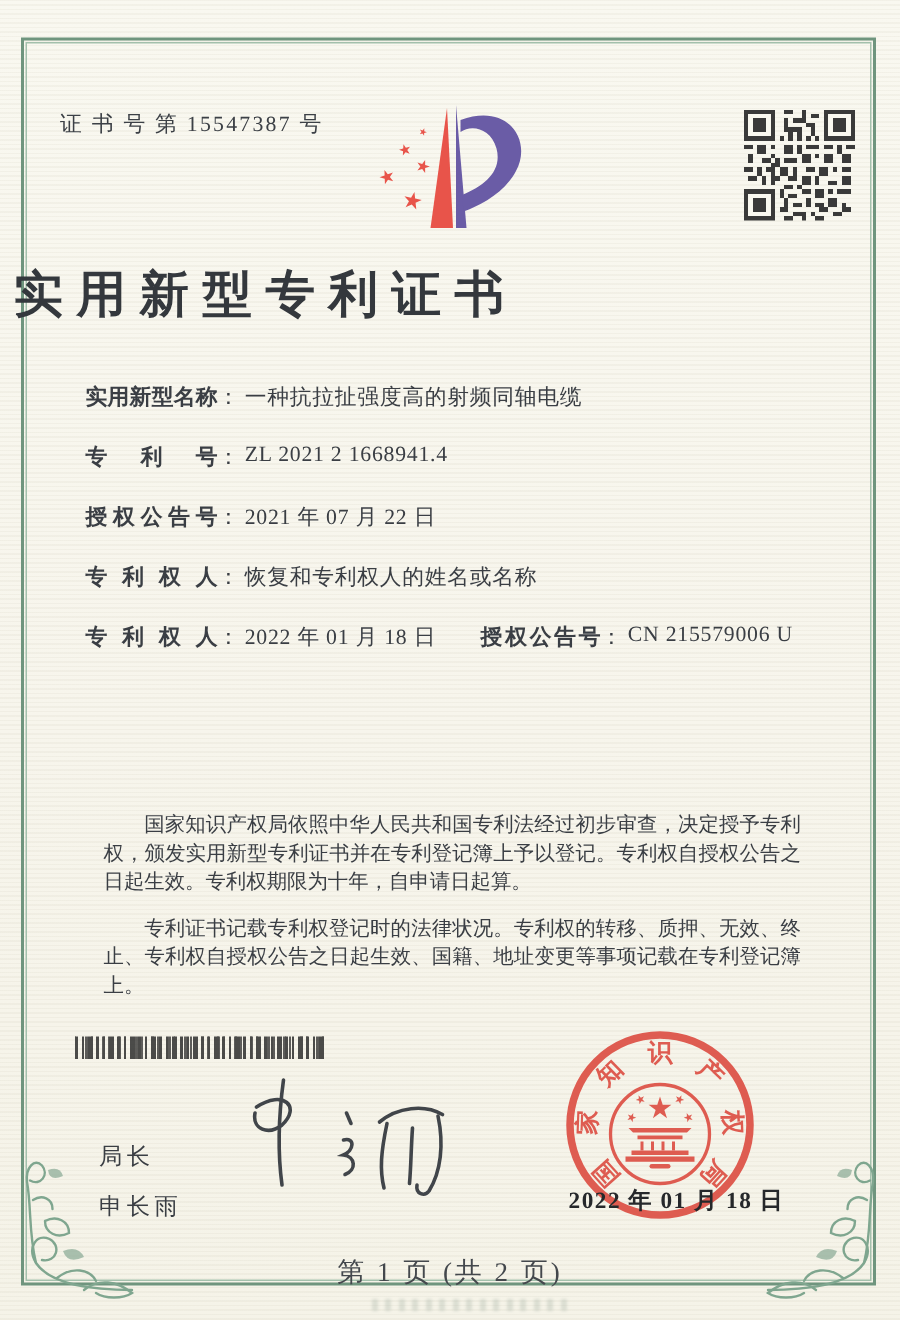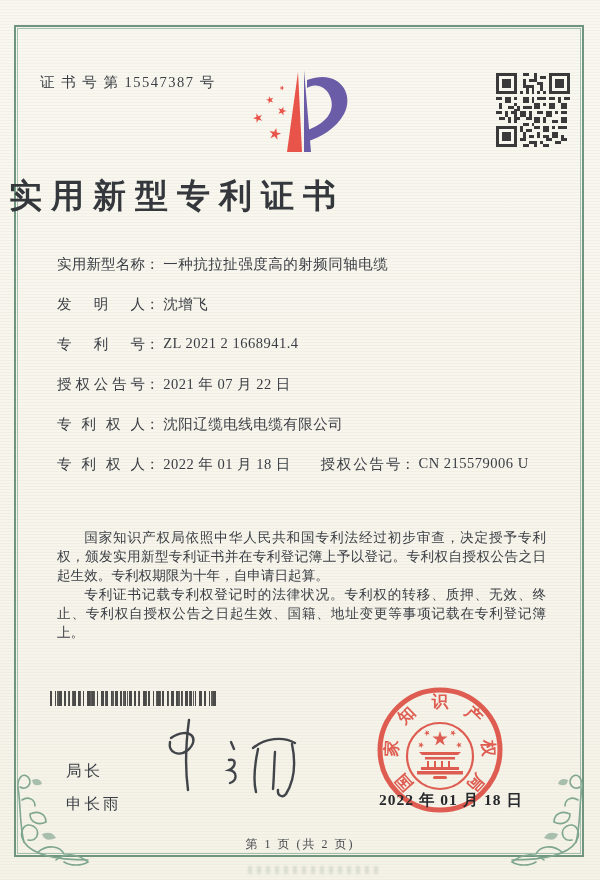--- a/index.html
+++ b/index.html
@@ -14,44 +14,44 @@
   .frame::after{content:"";position:absolute;inset:1px;border:1px solid #a3c0ac;}
   
   .certno{position:absolute;left:40px;top:73px;font-size:14.5px;letter-spacing:1.5px;color:#3c4046;}
   .logo{position:absolute;left:245px;top:66px;}
   .qr{position:absolute;left:496px;top:73px;}
   .title{position:absolute;left:0;right:0;top:174px;margin:0;text-align:left;
          font-size:33px;font-weight:600;letter-spacing:9px;text-indent:9px;color:#34383d;}
   
   .fields{position:absolute;left:57px;top:255px;width:500px;font-size:14.5px;color:#3a3e44;}
   .frow{height:40px;white-space:nowrap;}
-  .flabel{display:inline-block;width:88px;text-align:justify;text-align-last:justify;vertical-align:top;}
+  .flabel{display:inline-block;width:88px;text-align:justify;text-align-last:justify;vertical-align:top;font-weight:bold;}
   .flabel.narrow{width:80px;}
   .colon{display:inline-block;vertical-align:top;}
   .fvalue{display:inline-block;vertical-align:top;letter-spacing:.5px;}
   .grant-right{display:inline-block;margin-left:26px;}
   
   .paras{position:absolute;left:57px;top:528px;width:489px;font-size:13.6px;line-height:19px;
          color:#3a3e44;text-align:justify;}
-  .paras p{margin:0;text-indent:2em;}
+  .paras p{margin:12px;text-indent:2em;}
   
   .barcode{position:absolute;left:50px;top:691px;width:166px;height:15px;opacity:.85;
      background:
        repeating-linear-gradient(90deg,#2e2e2e 0 2px,rgba(0,0,0,0) 2px 5px,#2e2e2e 5px 6px,rgba(0,0,0,0) 6px 9px,#2e2e2e 9px 12px,rgba(0,0,0,0) 12px 14px),
        repeating-linear-gradient(90deg,rgba(46,46,46,.9) 0 1px,rgba(0,0,0,0) 1px 7px,rgba(46,46,46,.9) 7px 9px,rgba(0,0,0,0) 9px 11px);}
   
   .signoff{position:absolute;left:66px;top:742px;font-size:15.5px;letter-spacing:3px;color:#3a3e44;margin-top:19px;}
   .signoff div{margin-bottom:12px;}
   .signature{position:absolute;left:155px;top:716px;}
   
   .seal{position:absolute;left:374px;top:684px;z-index:1;opacity:.93;}
   .stampdate{position:absolute;left:379px;top:790px;z-index:2;font-size:15.5px;font-weight:700;
              letter-spacing:1px;color:#26282b;}
   
-  .footer{position:absolute;left:0;right:0;top:836px;text-align:center;font-size:12px;
+  .footer{position:absolute;left:0;right:0;top:836px;text-align:center;font-size:18px;
           letter-spacing:2px;color:#44484d;}
   .corner{position:absolute;bottom:12px;z-index:1;}
   .corner.left{left:8px;}
   .corner.right{right:8px;transform:scaleX(-1);}
   .bleed{position:absolute;left:248px;top:866px;width:130px;height:8px;opacity:.25;filter:blur(1px);
      background:repeating-linear-gradient(90deg,#8fa093 0 4px,rgba(0,0,0,0) 4px 9px);}
 </style>
 </head>
 <body>
 
@@ -105,34 +105,30 @@
   </svg>
 
   <h1 class="title">实用新型专利证书</h1>
 
   <div class="fields">
     <div class="frow">
       <span class="flabel">实用新型名称</span><span class="colon">：</span>
       <span class="fvalue">一种抗拉扯强度高的射频同轴电缆</span>
     </div>
     <div class="frow">
-      <span class="flabel">发明人</span><span class="colon">：</span>
-      <span class="fvalue">沈增飞</span>
-    </div>
-    <div class="frow">
       <span class="flabel">专利号</span><span class="colon">：</span>
       <span class="fvalue">ZL 2021 2 1668941.4</span>
     </div>
     <div class="frow">
       <span class="flabel">授权公告号</span><span class="colon">：</span>
       <span class="fvalue">2021 年 07 月 22 日</span>
     </div>
     <div class="frow">
       <span class="flabel">专利权人</span><span class="colon">：</span>
-      <span class="fvalue">沈阳辽缆电线电缆有限公司</span>
+      <span class="fvalue">恢复和专利权人的姓名或名称</span>
     </div>
     <div class="frow">
       <span class="flabel">专利权人</span><span class="colon">：</span>
       <span class="fvalue">2022 年 01 月 18 日</span>
       <span class="grant-right">
         <span class="flabel narrow">授权公告号</span><span class="colon">：</span>
         <span class="fvalue">CN 215579006 U</span>
       </span>
     </div>
   </div>

